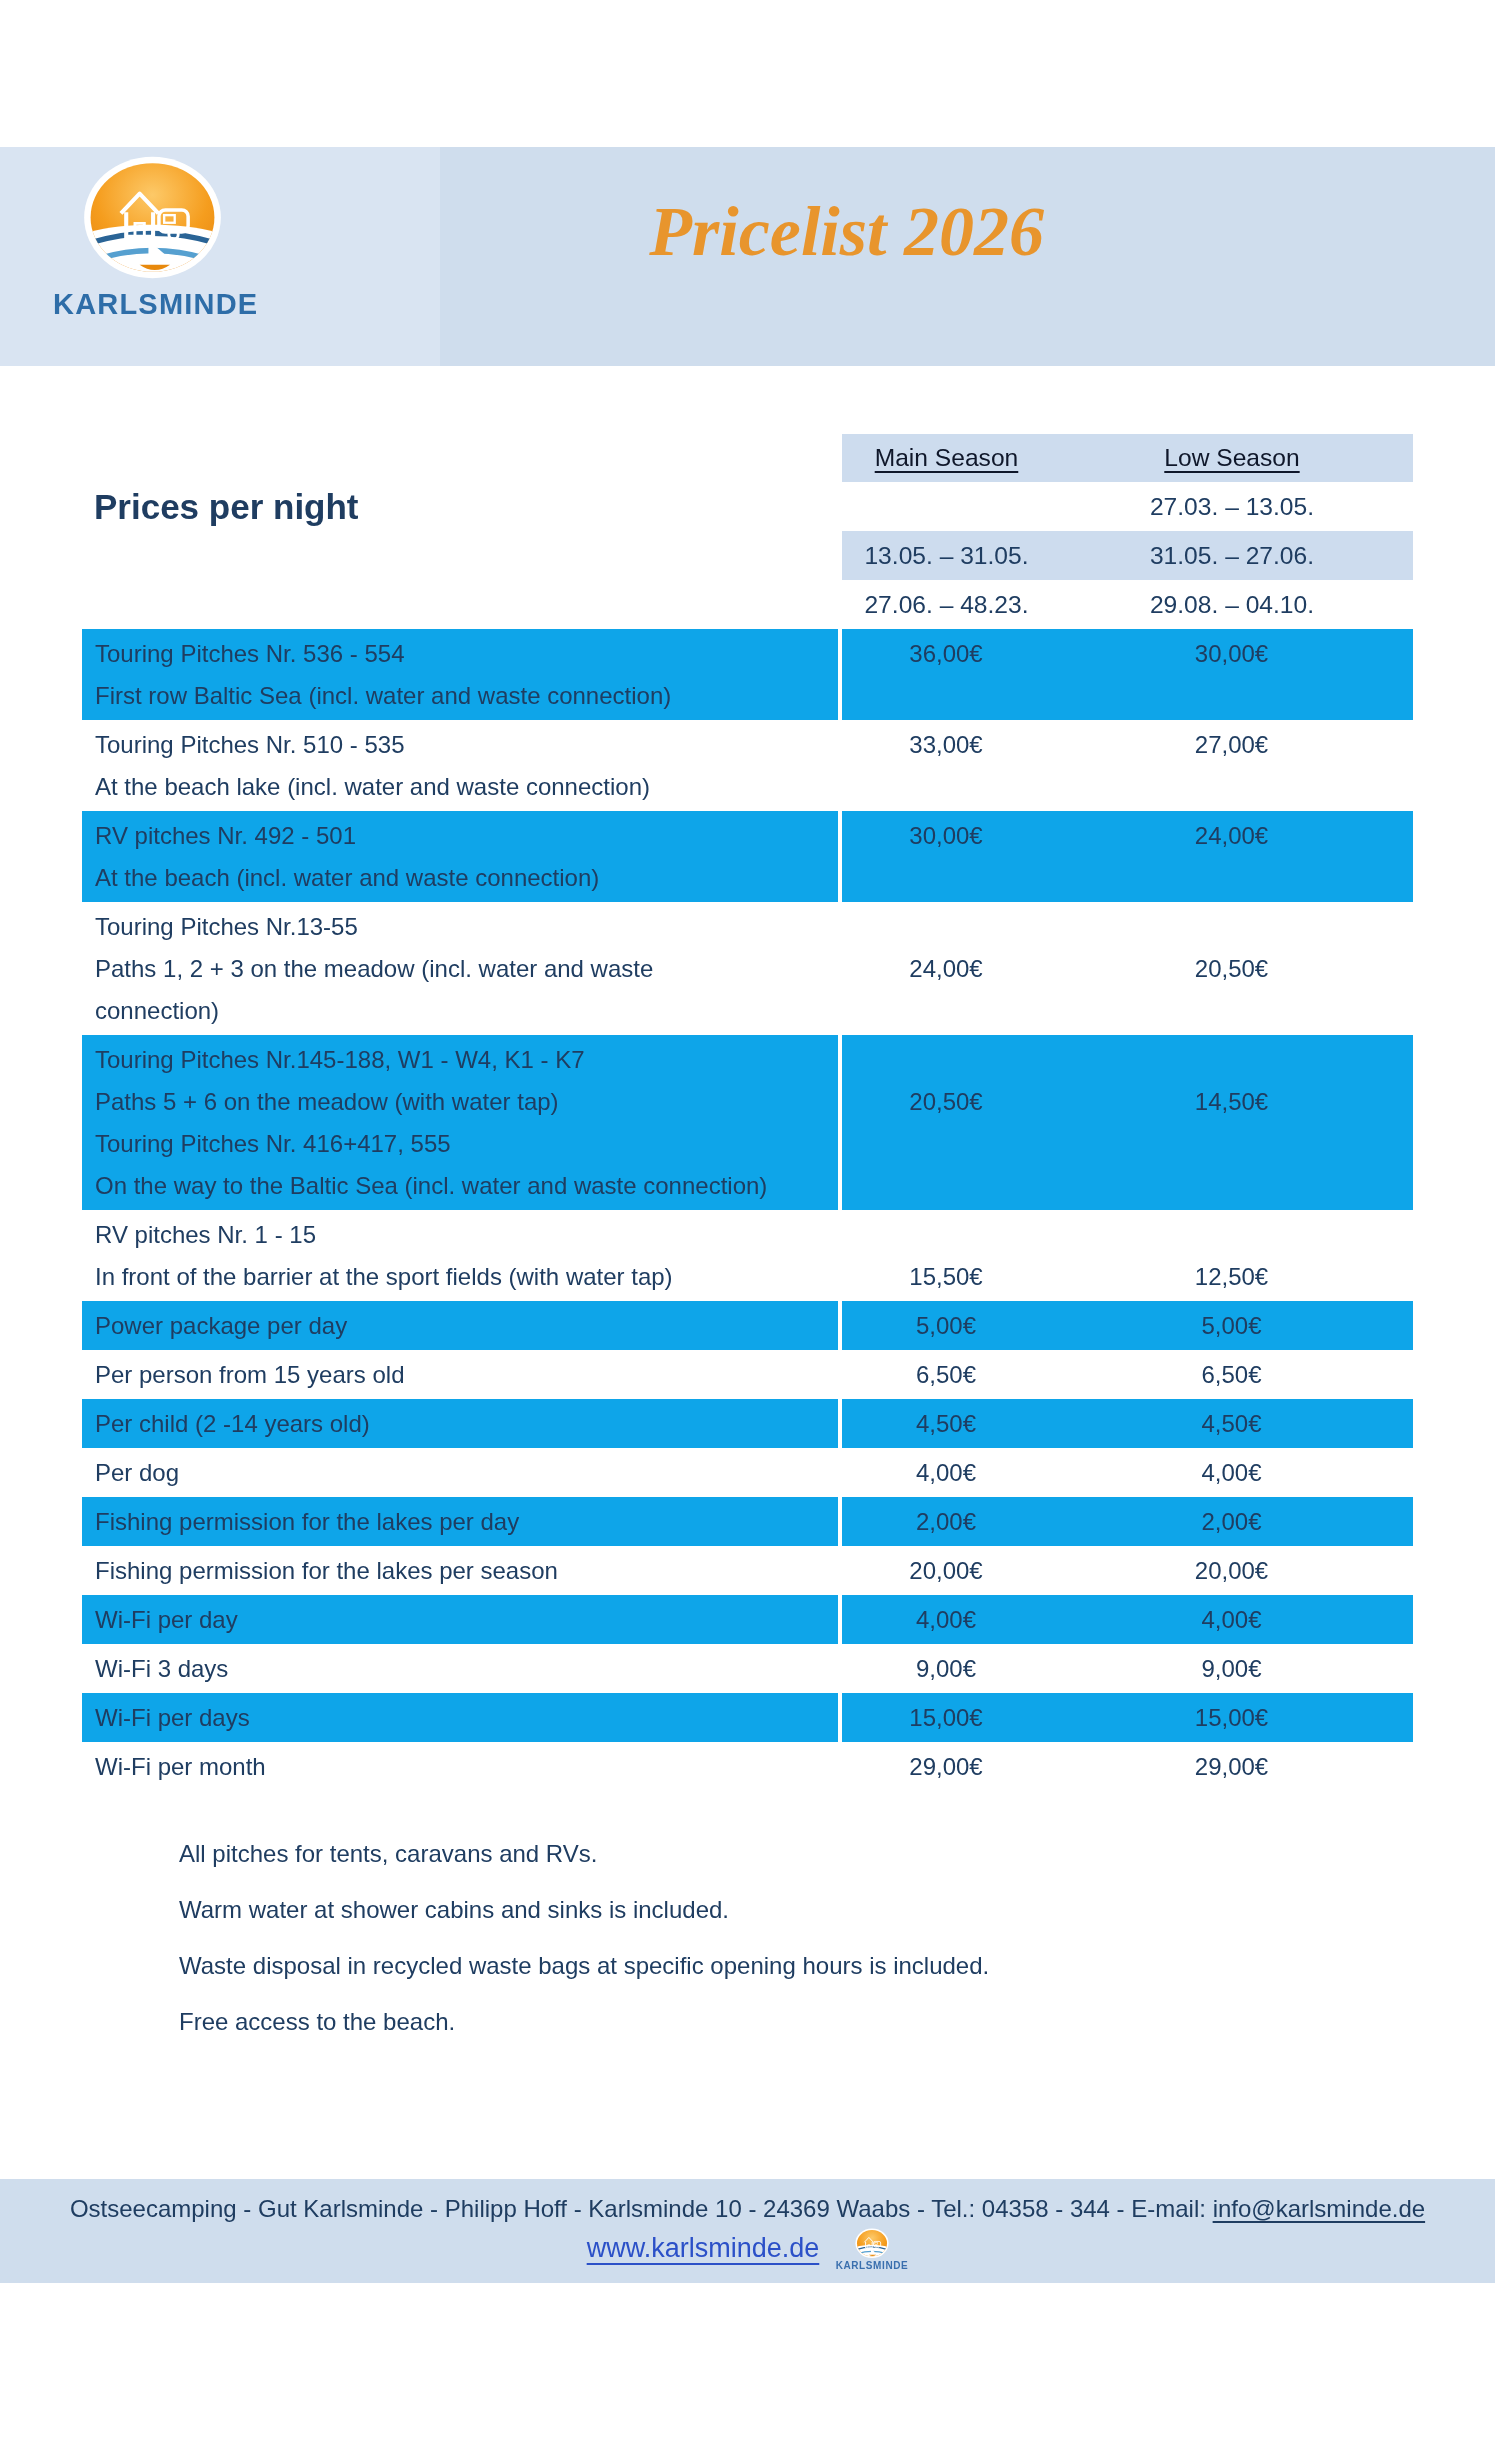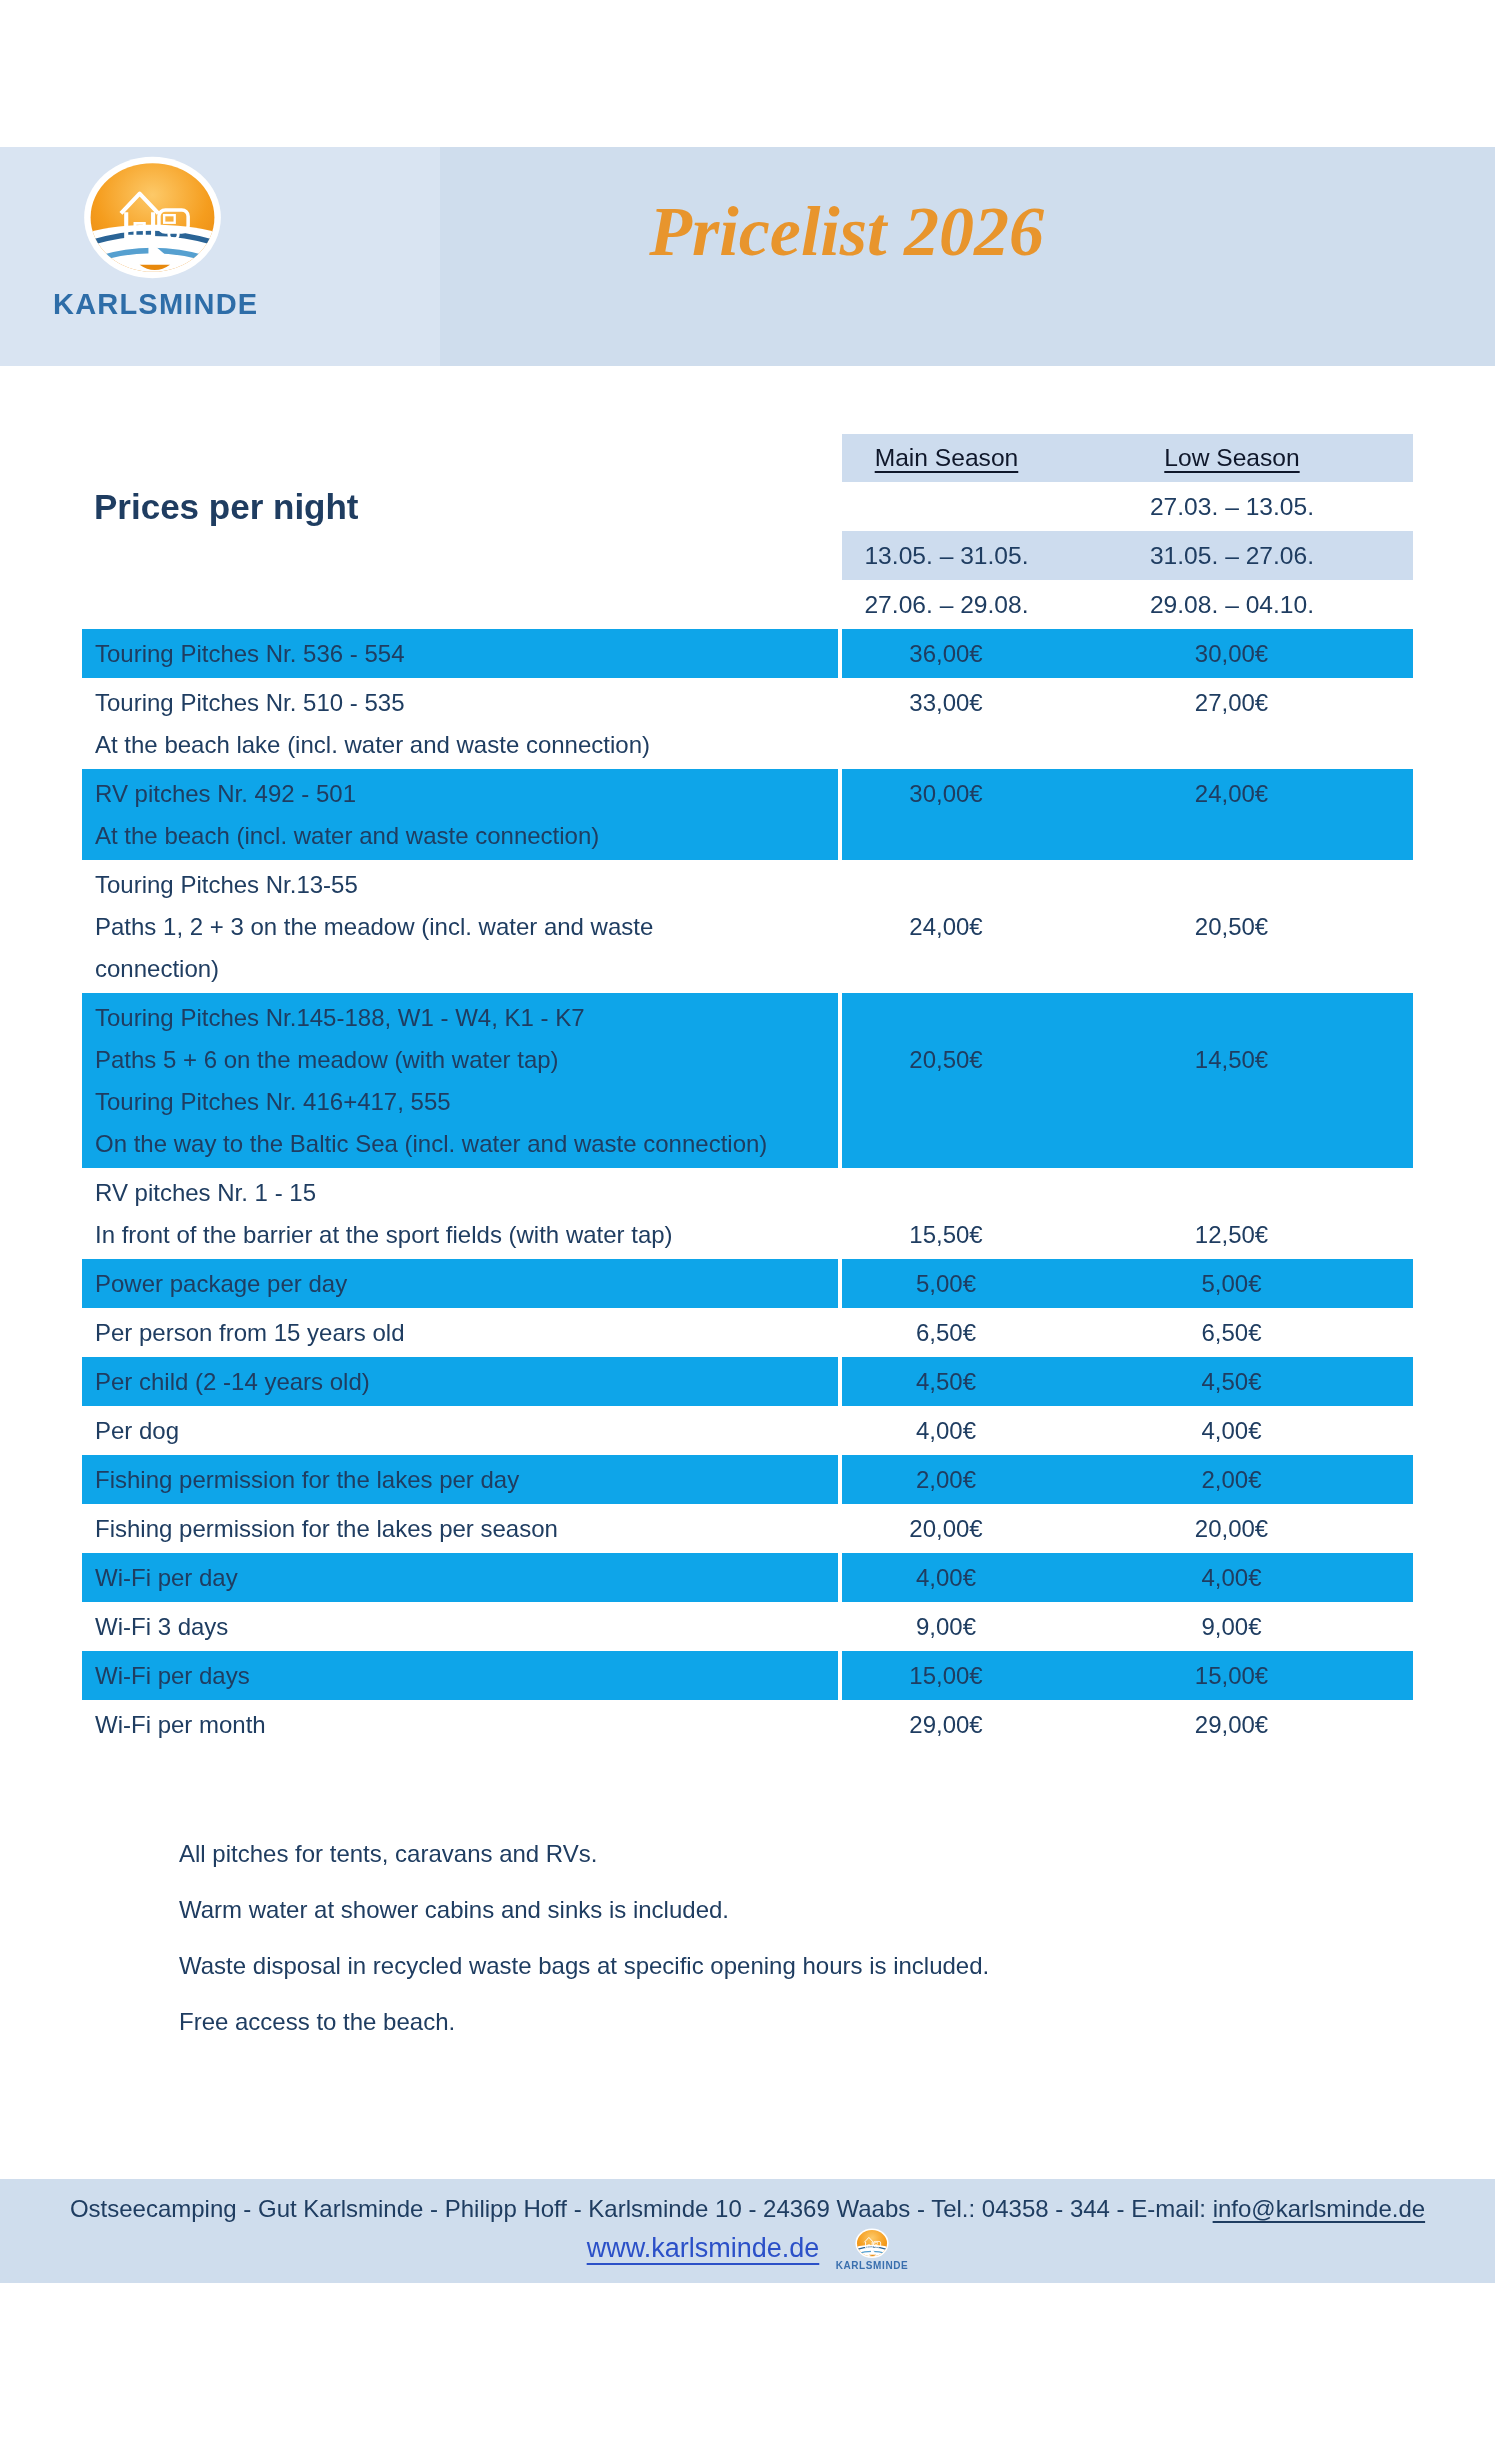--- a/index.html
+++ b/index.html
@@ -126,30 +126,31 @@
           </div>
           <div class="pcol low">
             <span class="date-txt">31.05. – 27.06.</span>
           </div>
         </div>
       </div>
       <div class="srow h84">
         <div class="labspace"></div>
         <div class="prices">
           <div class="pcol main">
-            <span class="date-txt">27.06. – 29.08.</span>
+            <span class="date-txt">27.06. – 48.23.</span>
           </div>
           <div class="pcol low">
             <span class="date-txt">29.08. – 04.10.</span>
           </div>
         </div>
       </div>
       <div class="trow shaded">
         <div class="lab">
           <div class="line">Touring Pitches Nr. 536 - 554</div>
+          <div class="line">First row Baltic Sea (incl. water and waste connection)</div>
         </div>
         <div class="gap"></div>
         <div class="prices">
           <div class="pcol main">
             <span class="price" style="margin-top: 0px;">36,00€</span>
           </div>
           <div class="pcol low">
             <span class="price" style="margin-top: 0px;">30,00€</span>
           </div>
         </div>

